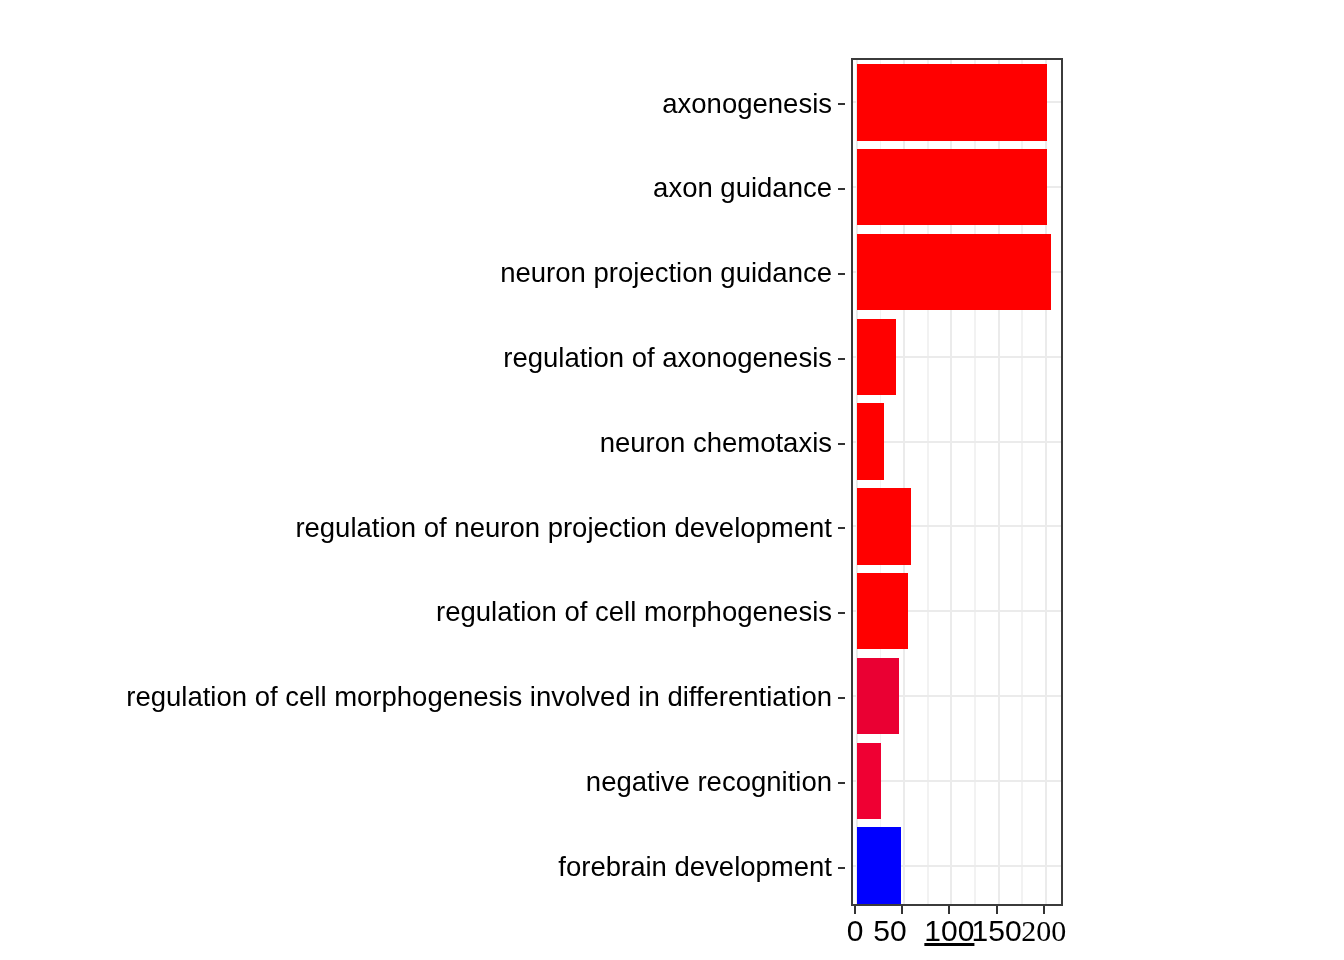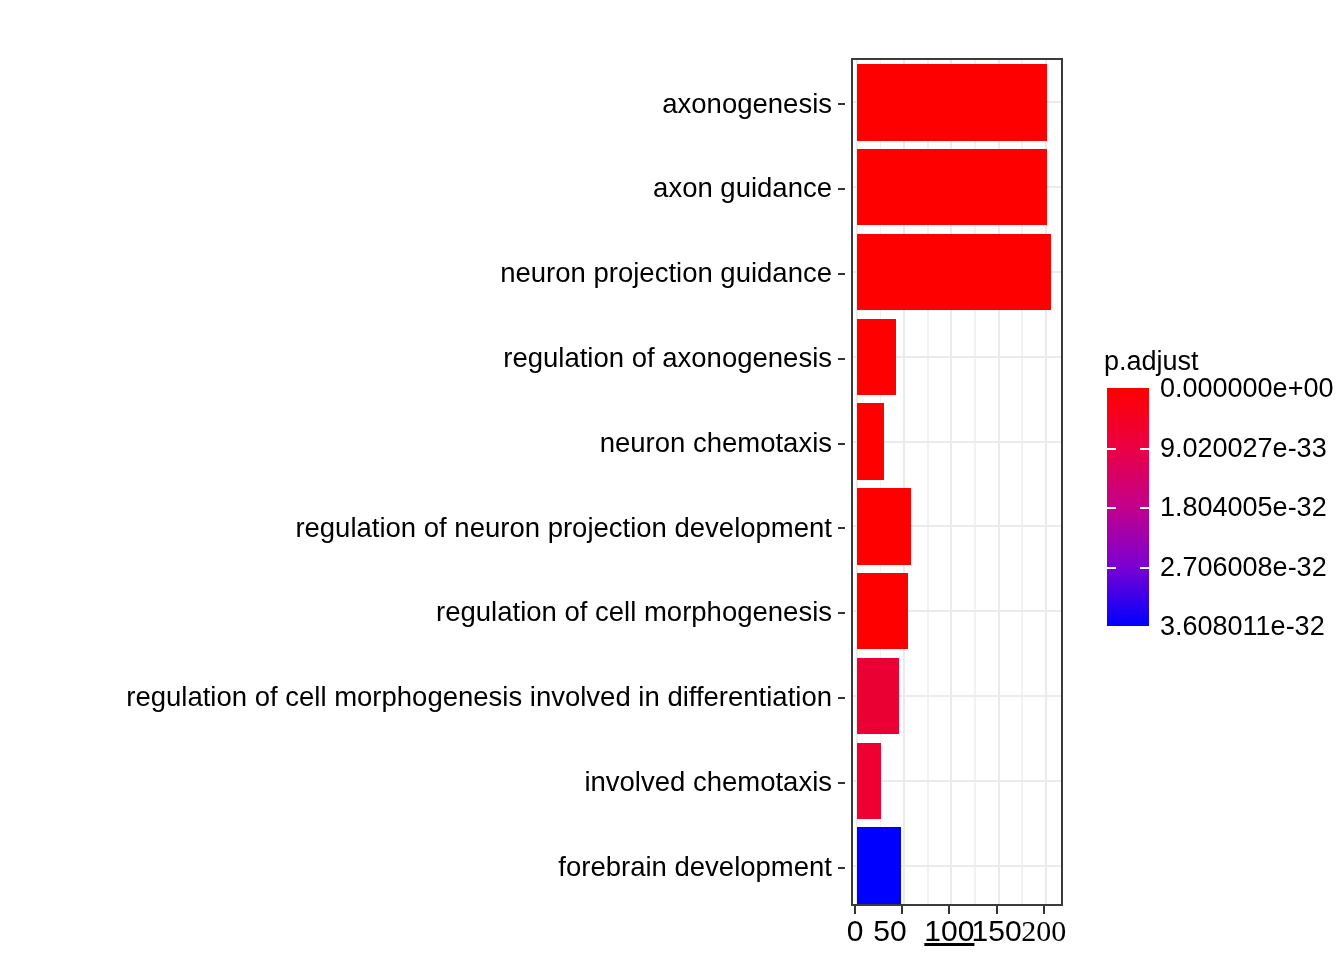--- a/index.html
+++ b/index.html
@@ -200,21 +200,21 @@
       </div>
       <div class="y-tick-row" style="top: 551.2px;">
         <span class="y-tick-label">regulation of cell morphogenesis</span>
         <span class="y-tick-mark"></span>
       </div>
       <div class="y-tick-row" style="top: 636px;">
         <span class="y-tick-label">regulation of cell morphogenesis involved in differentiation</span>
         <span class="y-tick-mark"></span>
       </div>
       <div class="y-tick-row" style="top: 720.8px;">
-        <span class="y-tick-label">involved chemotaxis</span>
+        <span class="y-tick-label">negative recognition</span>
         <span class="y-tick-mark"></span>
       </div>
       <div class="y-tick-row" style="top: 805.6px;">
         <span class="y-tick-label">forebrain development</span>
         <span class="y-tick-mark"></span>
       </div>
     </div>
 
   <div id="panel">
     <div id="panel-inner">
@@ -256,29 +256,14 @@
       <div class="x-tick-mark" style="left: 50.1963px;"></div>
       <div class="x-tick-label" style="left: 39px; text-align: center;">50</div>
       <div class="x-tick-mark" style="left: 97.3925px;"></div>
       <div class="x-tick-label" style="left: 98.3925px; text-decoration: underline;">100</div>
       <div class="x-tick-mark" style="left: 144.589px;"></div>
       <div class="x-tick-label" style="left: 145.589px;">150</div>
       <div class="x-tick-mark" style="left: 191.785px;"></div>
       <div class="x-tick-label" style="left: 192.785px; font-family: Liberation Serif, serif;">200</div>
     </div>
 
-  <div id="legend">
-    <div id="legend-title">p.adjust</div>
-    <div id="legend-bar"></div>
-  <div class="legend-label" style="top: 40px;">0.000000e+00</div>
-      <div class="legend-tick left" style="top: 99.5px;"></div>
-      <div class="legend-tick right" style="top: 99.5px;"></div>
-      <div class="legend-label" style="top: 99.5px;">9.020027e-33</div>
-      <div class="legend-tick left" style="top: 159px;"></div>
-      <div class="legend-tick right" style="top: 159px;"></div>
-      <div class="legend-label" style="top: 159px;">1.804005e-32</div>
-      <div class="legend-tick left" style="top: 218.5px;"></div>
-      <div class="legend-tick right" style="top: 218.5px;"></div>
-      <div class="legend-label" style="top: 218.5px;">2.706008e-32</div>
-      <div class="legend-label" style="top: 278px;">3.608011e-32</div>
-    </div>
 
 </div>
 
 </body></html>

